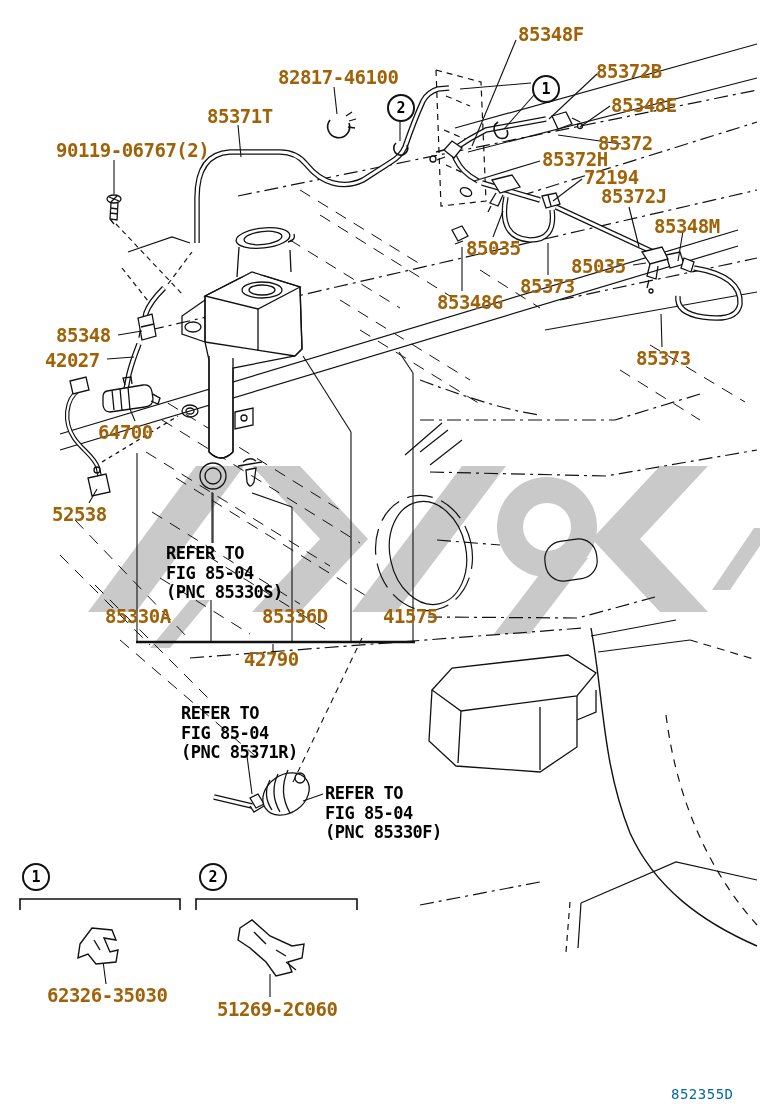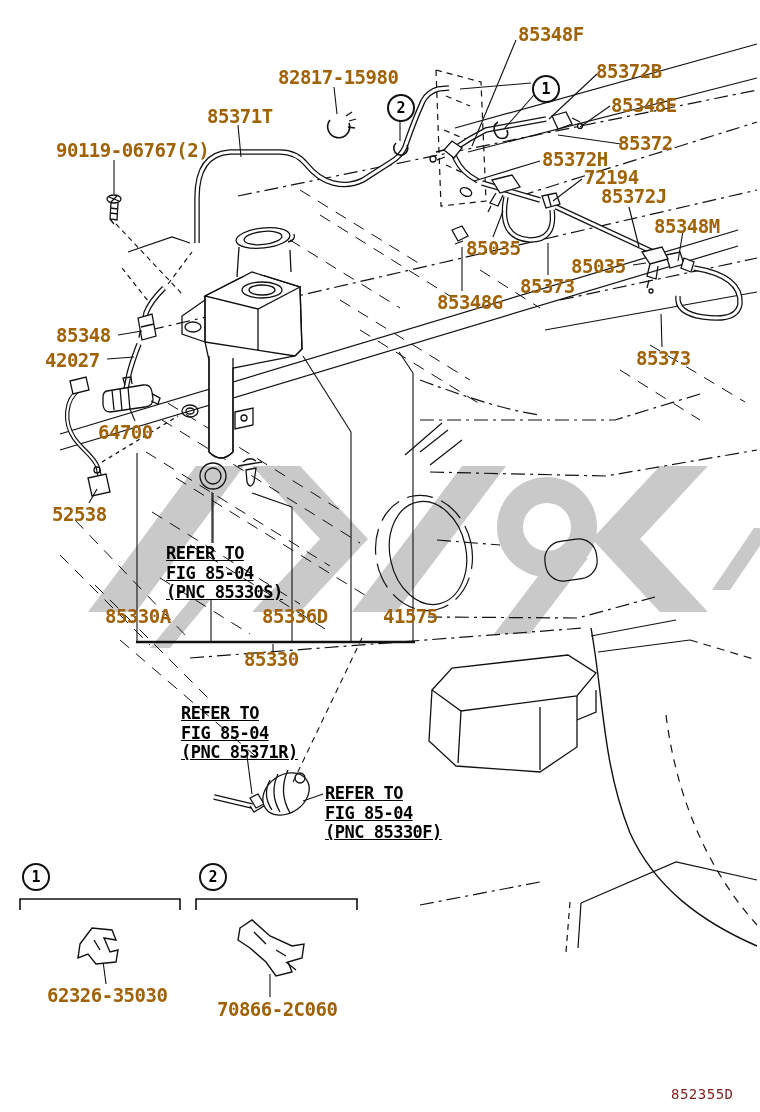--- a/index.html
+++ b/index.html
@@ -2,25 +2,25 @@
 <html><head>
 <meta charset="utf-8">
 <style>
   html,body{margin:0;padding:0;background:#fff;}
   #stage{position:relative;width:760px;height:1112px;background:#fff;overflow:hidden;
          font-family:"DejaVu Sans Mono",monospace;}
   #art{position:absolute;left:0;top:0;}
   .pl{position:absolute;font:bold 19px "DejaVu Sans Mono",monospace;letter-spacing:-0.5px;
       color:#a16207;white-space:nowrap;line-height:1;}
   .ref{position:absolute;font:bold 17px "DejaVu Sans Mono",monospace;letter-spacing:-0.5px;
-      color:#000;white-space:nowrap;line-height:19.5px;text-decoration:underline;}
+      color:#000;white-space:nowrap;line-height:19.5px;}
   .co{position:absolute;width:24px;height:24px;border:2px solid #111;border-radius:50%;
       background:#fff;color:#000;font:bold 15px "DejaVu Sans Mono",monospace;
       display:flex;align-items:center;justify-content:center;}
-  .code{position:absolute;font:14px "DejaVu Sans Mono",monospace;color:#7f1d1d;letter-spacing:0.5px;}
+  .code{position:absolute;font:14px "DejaVu Sans Mono",monospace;color:#0369a1;letter-spacing:0.5px;}
 </style>
 </head>
 <body>
 
 <div id="stage">
 
 <svg id="art" width="760" height="1112" viewBox="0 0 760 1112">
 
   <g fill="#c9c9c9" stroke="none">
     <polygon points="88,612 196,466 244,466 136,612"></polygon>
@@ -275,45 +275,45 @@
 
   <g stroke="#111" fill="#fff" stroke-width="1.4">
     <path d="M80,944 L92,928 L112,930 L116,940 L104,938 L110,952 L118,950 L116,962 L96,964 L88,954 L78,958 Z"></path>
     <path d="M94,940 L100,950" fill="none"></path>
     <path d="M240,928 L252,920 L270,936 L292,946 L304,944 L302,958 L288,962 L292,972 L276,976 L266,962 L250,948 L238,940 Z"></path>
     <path d="M254,932 L266,944 M276,950 L286,956 M286,962 L296,970" fill="none"></path>
   </g>
 </svg>
 
 <div class="pl" style="left:518px;top:25px">85348F</div>
-<div class="pl" style="left:278px;top:68px">82817-15980</div>
+<div class="pl" style="left:278px;top:68px">82817-46100</div>
 <div class="pl" style="left:596px;top:62px">85372B</div>
 <div class="pl" style="left:611px;top:96px">85348E</div>
 <div class="pl" style="left:207px;top:107px">85371T</div>
 <div class="pl" style="left:56px;top:141px">90119-06767(2)</div>
-<div class="pl" style="left:618px;top:134px">85372</div>
+<div class="pl" style="left:598px;top:134px">85372</div>
 <div class="pl" style="left:542px;top:150px">85372H</div>
 <div class="pl" style="left:584px;top:168px">72194</div>
 <div class="pl" style="left:601px;top:187px">85372J</div>
 <div class="pl" style="left:654px;top:217px">85348M</div>
 <div class="pl" style="left:466px;top:239px">85035</div>
 <div class="pl" style="left:571px;top:257px">85035</div>
 <div class="pl" style="left:520px;top:277px">85373</div>
 <div class="pl" style="left:437px;top:293px">85348G</div>
 <div class="pl" style="left:636px;top:349px">85373</div>
 <div class="pl" style="left:56px;top:326px">85348</div>
 <div class="pl" style="left:45px;top:351px">42027</div>
 <div class="pl" style="left:98px;top:423px">64700</div>
 <div class="pl" style="left:52px;top:505px">52538</div>
 <div class="pl" style="left:105px;top:607px">85330A</div>
 <div class="pl" style="left:262px;top:607px">85336D</div>
 <div class="pl" style="left:383px;top:607px">41575</div>
-<div class="pl" style="left:244px;top:650px">85330</div>
+<div class="pl" style="left:244px;top:650px">42790</div>
 <div class="pl" style="left:47px;top:986px">62326-35030</div>
-<div class="pl" style="left:217px;top:1000px">70866-2C060</div>
+<div class="pl" style="left:217px;top:1000px">51269-2C060</div>
 
 <div class="ref" style="left:166px;top:544px">
   <div>REFER TO</div>
   <div>FIG 85-04</div>
   <div>(PNC 85330S)</div>
 </div>
 <div class="ref" style="left:181px;top:704px">
   <div>REFER TO</div>
   <div>FIG 85-04</div>
   <div>(PNC 85371R)</div>

